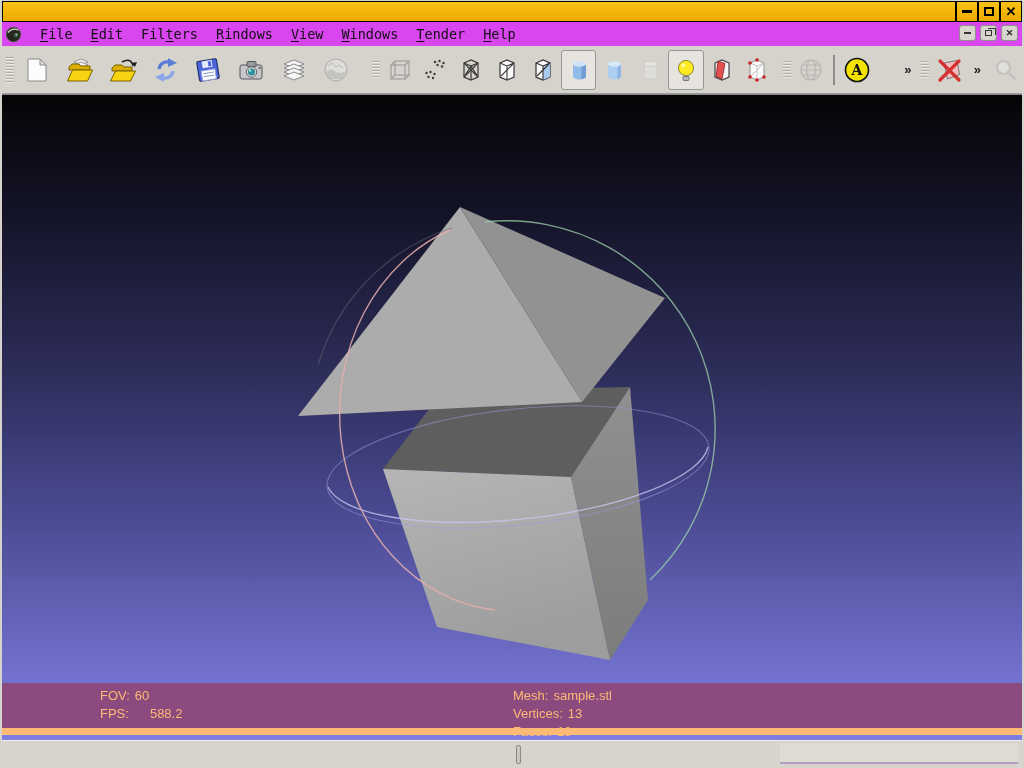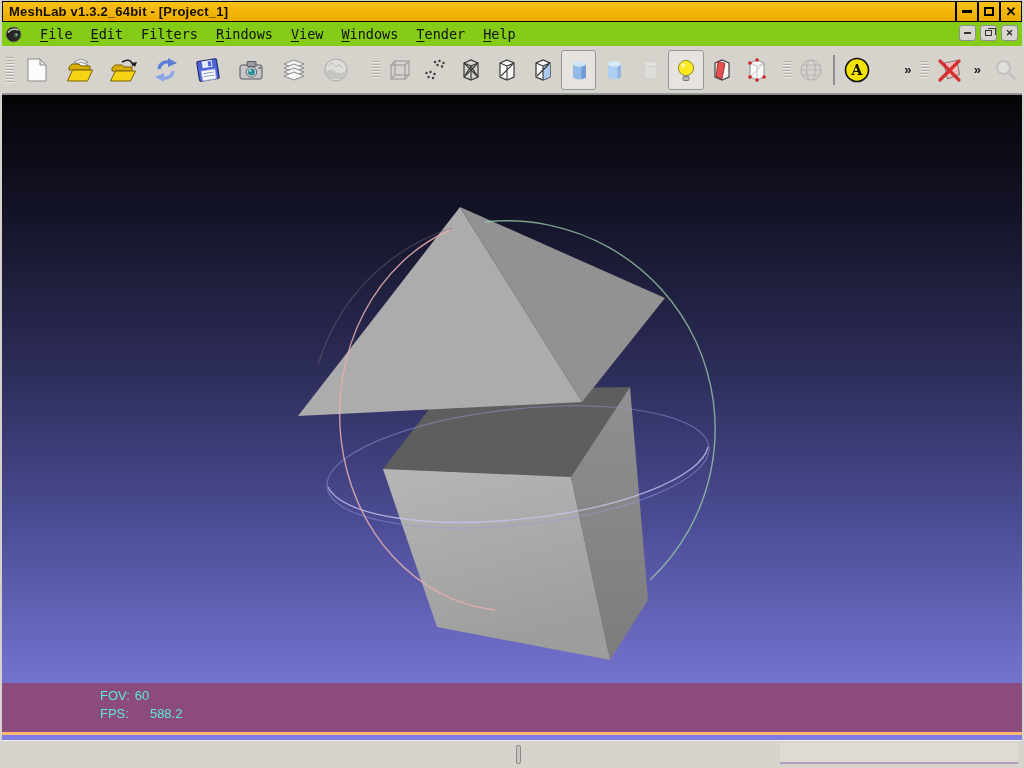--- a/index.html
+++ b/index.html
@@ -12,21 +12,21 @@
               display:flex; align-items:center; position:relative; }
   .titlebar .title { font-size:13px; font-weight:bold; color:#140f00; padding-left:6px; letter-spacing:.2px; }
   .winbtns { position:absolute; right:0; top:0; bottom:0; display:flex; }
   .wbtn { width:22px; border-left:2px solid #000; display:flex; align-items:center; justify-content:center;
           background:transparent; cursor:default; }
   .wbtn .mn { width:10px; height:3px; background:#000; }
   .wbtn .mx { width:10px; height:9px; border:2px solid #000; }
   .wbtn .cl { font-size:13px; font-weight:900; color:#000; line-height:1; }
 
   
-  .menubar { height:24px; display:flex; align-items:center; background:#84cc16; position:relative; }
+  .menubar { height:24px; display:flex; align-items:center; background:#d946ef; position:relative; }
   .appicon { width:18px; height:17px; margin:0 8px 0 3px; display:flex; align-items:center; }
   .menu-item { font-family:"DejaVu Sans Mono", monospace; font-size:13.5px; color:#111;
                padding:2px 9px; cursor:default; }
   .menu-item .u { text-decoration:underline; text-underline-offset:2px; }
   .mdibtns { position:absolute; right:4px; top:3px; display:flex; }
   .mdib { width:17px; height:16px; border:1px solid #8f8f8f; border-radius:3px; background:#d8d4ce;
           display:flex; align-items:center; justify-content:center; margin-left:4px; color:#222; }
   .mdib .mn { width:7px; height:2px; background:#333; }
   .mdib .rs { width:7px; height:6px; border:1px solid #333; position:relative; }
   .mdib .rs:before { content:""; position:absolute; left:2px; top:-3px; width:7px; height:6px; border:1px solid #333; border-bottom:none; border-left:none; }
@@ -43,41 +43,40 @@
   .tbtn.sel { border:1px solid #979797; border-radius:3px; background:#e7e4df; }
   .tbtn.dis { opacity:.55; filter:grayscale(85%); }
   .vsep { width:2px; height:30px; background:#8d8d8d; margin:0 4px; }
   .chev { width:18px; font-size:13px; font-weight:bold; color:#1a1a1a; text-align:center; }
   .chev.gap { margin-left:24px; }
 
   
   .viewport { position:relative; width:1020px; height:646px; border-top:1px solid #8a8a8a; background:#000; }
   .viewport svg.scene { display:block; }
   .hud { position:absolute; left:0; right:0; top:588px; height:52px; background:#8c4b7e;
-         border-bottom:3px solid #fdba74; color:#5eead4; font-size:13px; }
+         border-bottom:7px solid #fdba74; color:#fdba74; font-size:13px; }
   .hud-left { position:absolute; left:98px; top:4px; line-height:18px; }
   .hud-right { position:absolute; left:511px; top:4px; line-height:18px; }
   .hud .lab { }
   .hud .val { margin-left:5px; }
   .hud .val.fps { margin-left:21px; }
 
   
   .statusbar { height:28px; background:#d7d3cd; border-top:1px solid #f2f0ec; position:relative; }
   .ptick { position:absolute; left:514px; top:4px; width:5px; height:19px; background:#cac6c0;
            border:1px solid #8a8a8a; border-radius:2px; }
   .srpanel { position:absolute; right:4px; top:2px; width:238px; height:21px; background:#dedad4;
              border-bottom:2px solid #b49cc4; }
 </style>
 </head>
 <body>
 
 <div class="window">
 
   <div class="titlebar">
-    <span class="title">MeshLab v1.3.2_64bit - [Project_1]</span>
     <div class="winbtns">
       <div class="wbtn">
           <span class="mn"></span>
         </div>
       <div class="wbtn">
           <span class="mx"></span>
         </div>
       <div class="wbtn">
           <span class="cl">✕</span>
         </div>
@@ -388,20 +387,25 @@
         <path d="M483 127 A208 208 0 0 1 648 485" stroke-width="1.4" opacity="0.75" stroke="#9ed2aa"></path>
         <path d="M448 135 A172 197 0 0 0 493 515" stroke-width="1.4" opacity="0.85" stroke="#e8aeae"></path>
       </g>
     </svg>
 
     <div class="hud">
       <div class="hud-left">
         <div><span class="lab">FOV:</span><span class="val">60</span></div>
         <div><span class="lab">FPS:</span><span class="val fps">588.2</span></div>
       </div>
+      <div class="hud-right">
+        <div><span class="lab">Mesh:</span><span class="val">sample.stl</span></div>
+        <div><span class="lab">Vertices:</span><span class="val">13</span></div>
+        <div><span class="lab">Faces:</span><span class="val">18</span></div>
+      </div>
     </div>
   </div>
 
   <div class="statusbar">
     <div class="srpanel"></div>
     <div class="ptick"></div>
   </div>
 
 </div>
 

